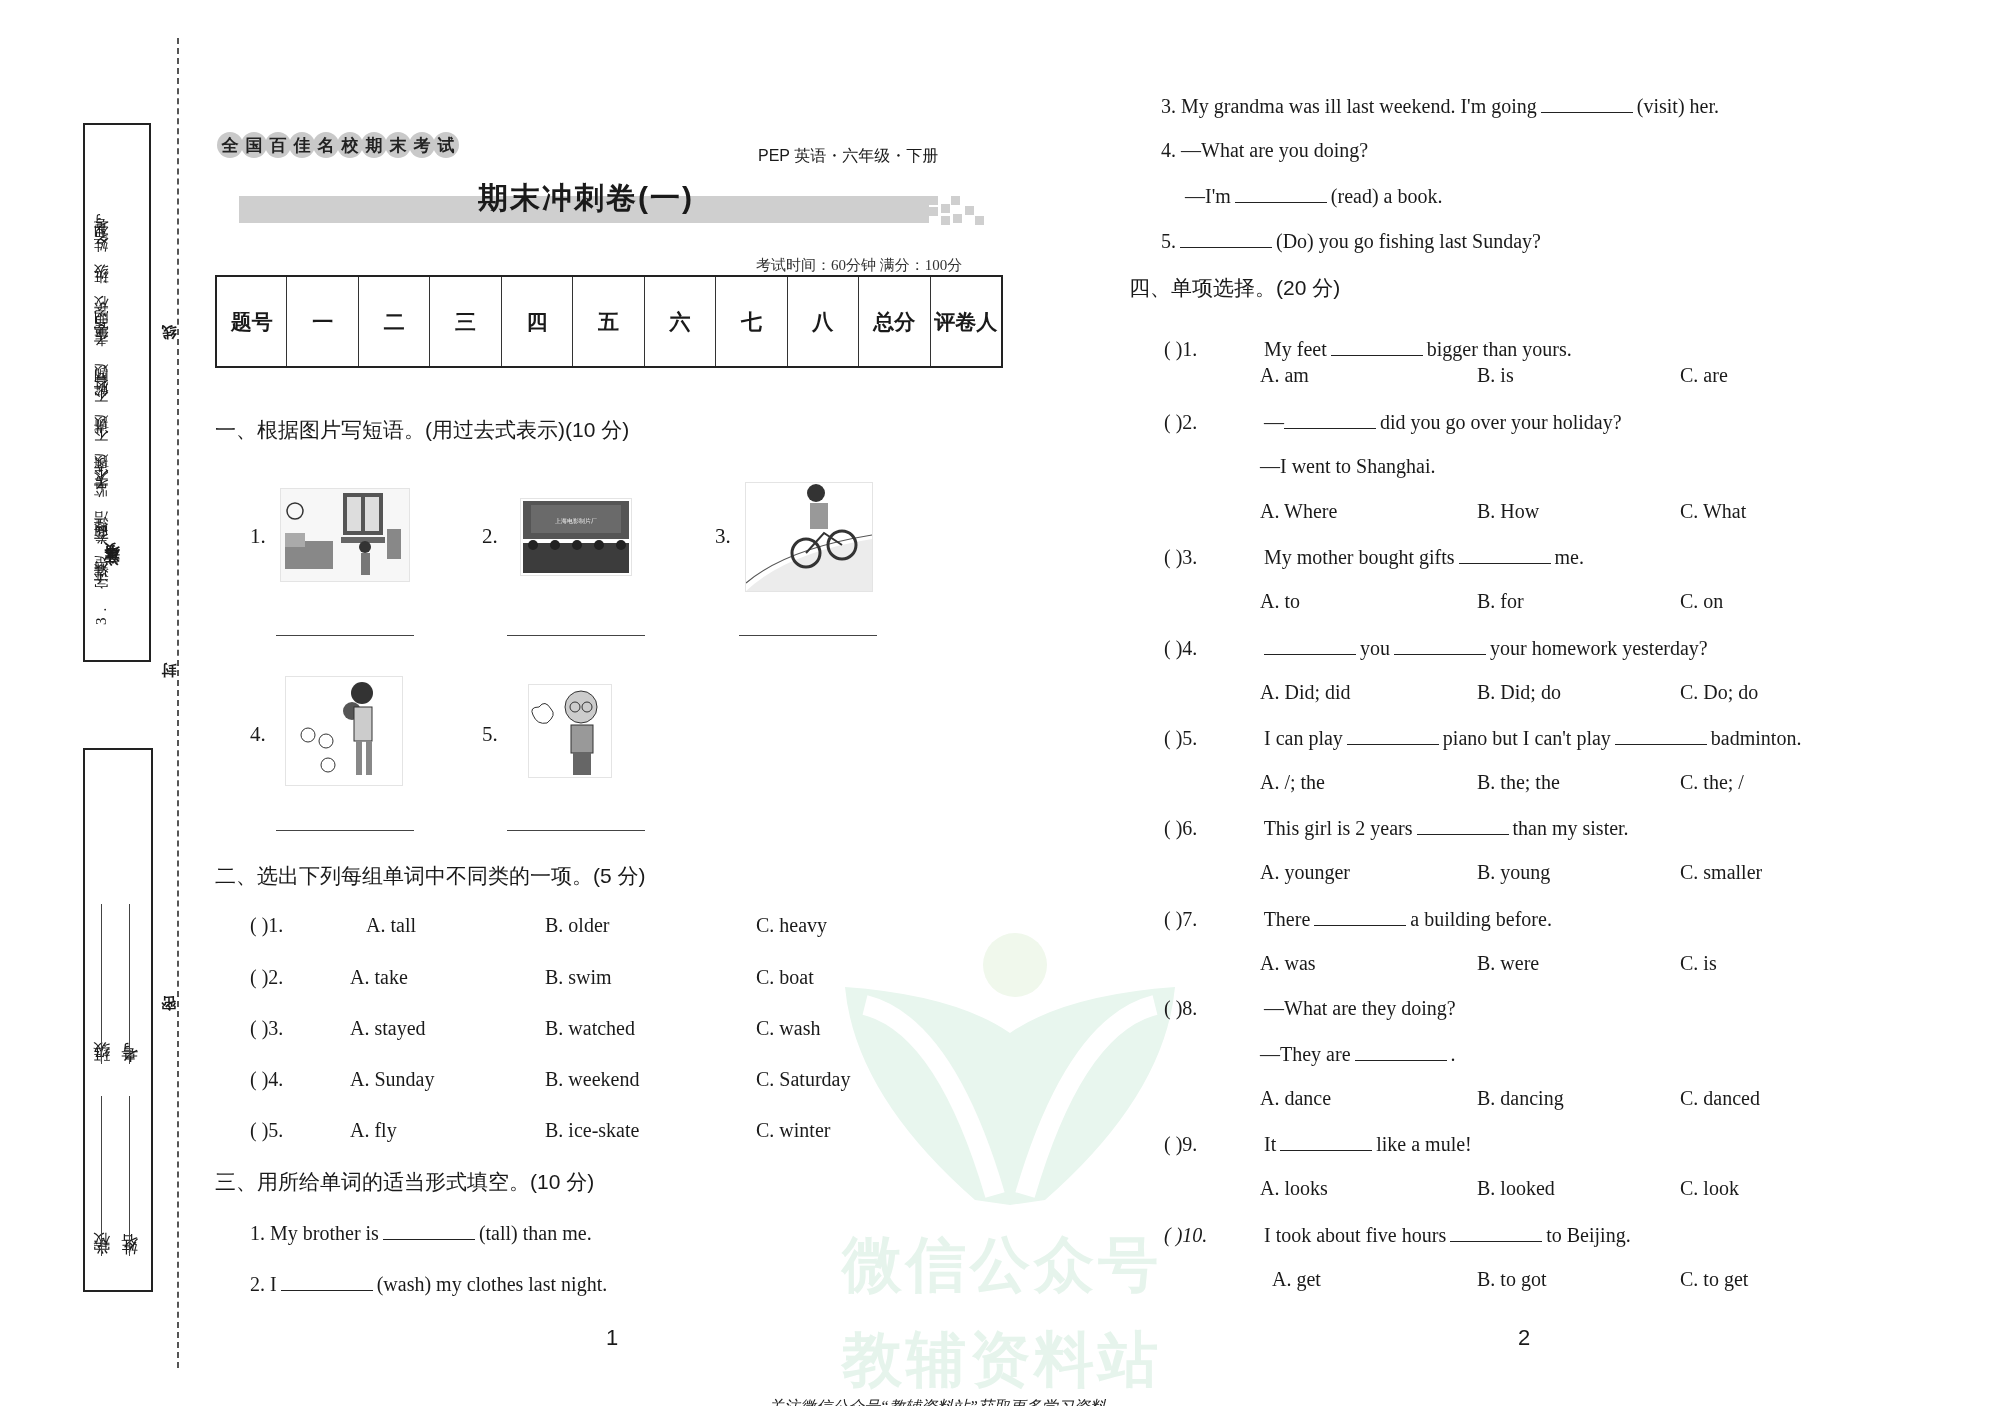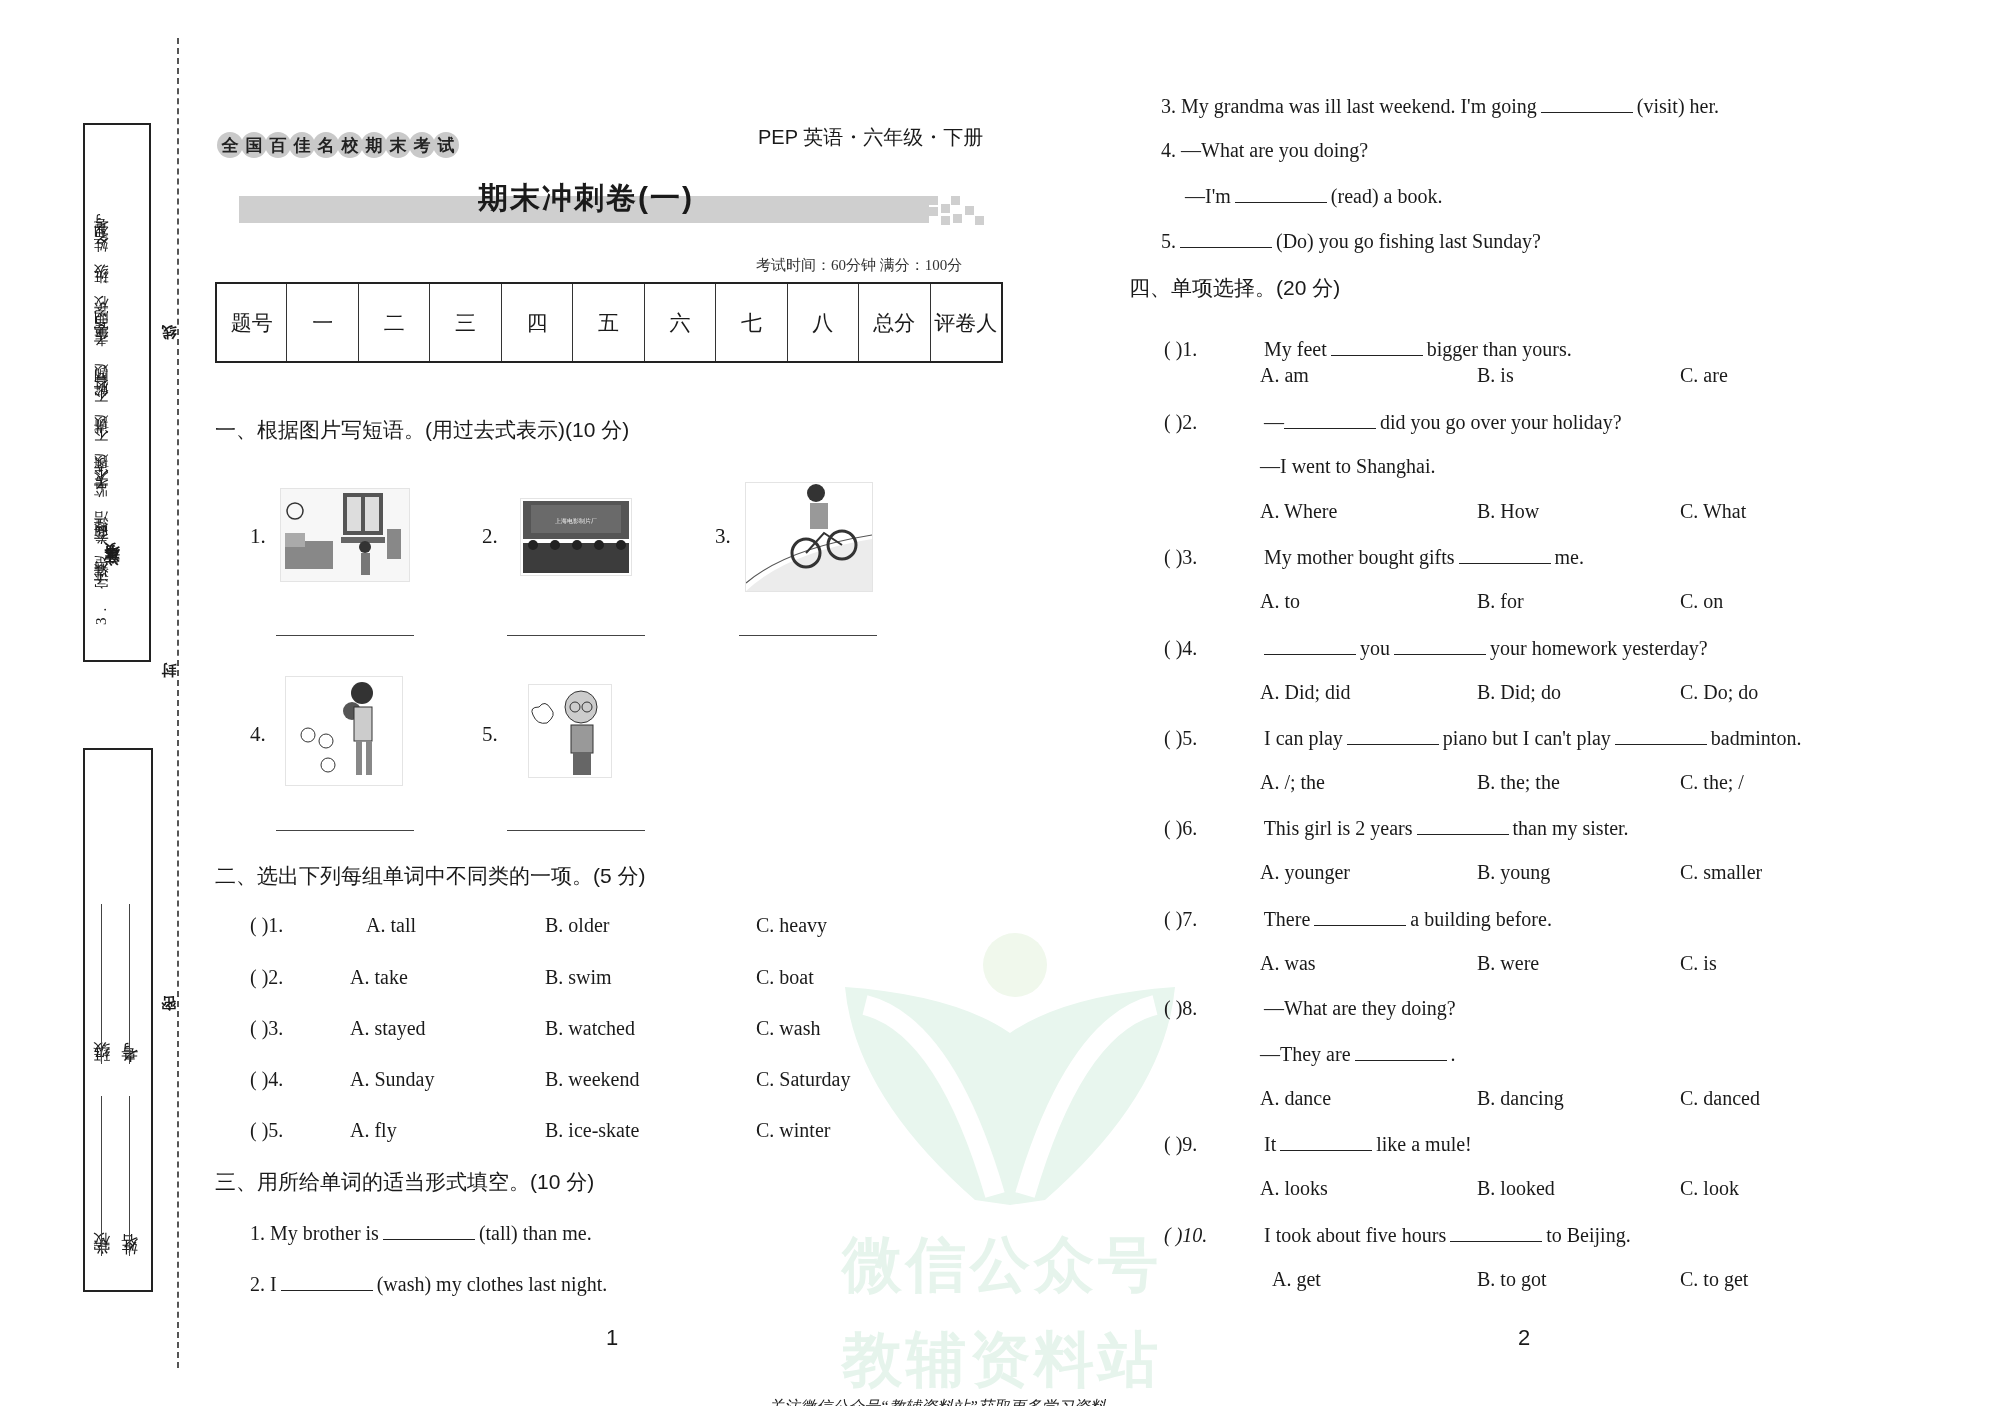--- a/index.html
+++ b/index.html
@@ -14,28 +14,28 @@
   .vtext { writing-mode:vertical-rl; transform:rotate(180deg); font-size:15px; letter-spacing:6px; line-height:22px; }
   .bind-mark { position:absolute; left:160px; font-size:15px; writing-mode:vertical-rl; transform:rotate(180deg); font-weight:bold; }
 
   .field-row { position:absolute; writing-mode:vertical-rl; transform:rotate(180deg); font-size:17px; display:flex; align-items:center; }
   .field-row .line { display:inline-block; width:1px; border-left:1.5px solid #444; }
 
   
   .series-badge { position:absolute; left:217px; top:132px; display:flex; }
   .series-badge span { display:inline-block; width:26px; height:26px; border-radius:50%; background:#c9c9c9; margin-right:-2px;
         font-size:17px; line-height:26px; text-align:center; font-family:"DejaVu Serif",serif; font-weight:bold; color:#222; }
-  .subject { position:absolute; left:758px; top:124px; font-size:20px; }
+  .subject { position:absolute; left:758px; top:146px; font-size:16px; }
   .title-bar { position:absolute; left:239px; top:196px; width:690px; height:27px; background:#cfcfcf; }
   .title-bar-pixels { position:absolute; left:929px; top:196px; width:60px; height:30px; }
   .title-bar-pixels i { position:absolute; width:9px; height:9px; background:#cfcfcf; }
   .title { position:absolute; left:478px; top:178px; font-size:30px; font-weight:bold; letter-spacing:2px; background:transparent; }
   .exam-info { position:absolute; left:756px; top:256px; font-size:15px; color:#333; }
 
-  table.score { position:absolute; left:215px; top:282px; border-collapse:collapse; width:788px; height:81px; }
+  table.score { position:absolute; left:215px; top:275px; border-collapse:collapse; width:788px; height:93px;font-weight:bold; }
   table.score td { border:1.5px solid #333; text-align:center; font-size:21px; font-family:"Liberation Sans","DejaVu Sans",sans-serif; padding:0; width:71px; }
   table.score td.first { width:70px; }
   table.score { border:2px solid #222; }
 
   .section-title { position:absolute; font-family:"Liberation Sans","DejaVu Sans",sans-serif; font-size:21px; }
   .pic-num { position:absolute; font-size:21px; }
   .pic { position:absolute; background:#f4f4f4; border:1px solid #e4e4e4; overflow:hidden; }
   .answer-line { position:absolute; border-top:1.5px solid #444; width:138px; }
 
   .q-line { position:absolute; font-size:20px; white-space:nowrap; }

